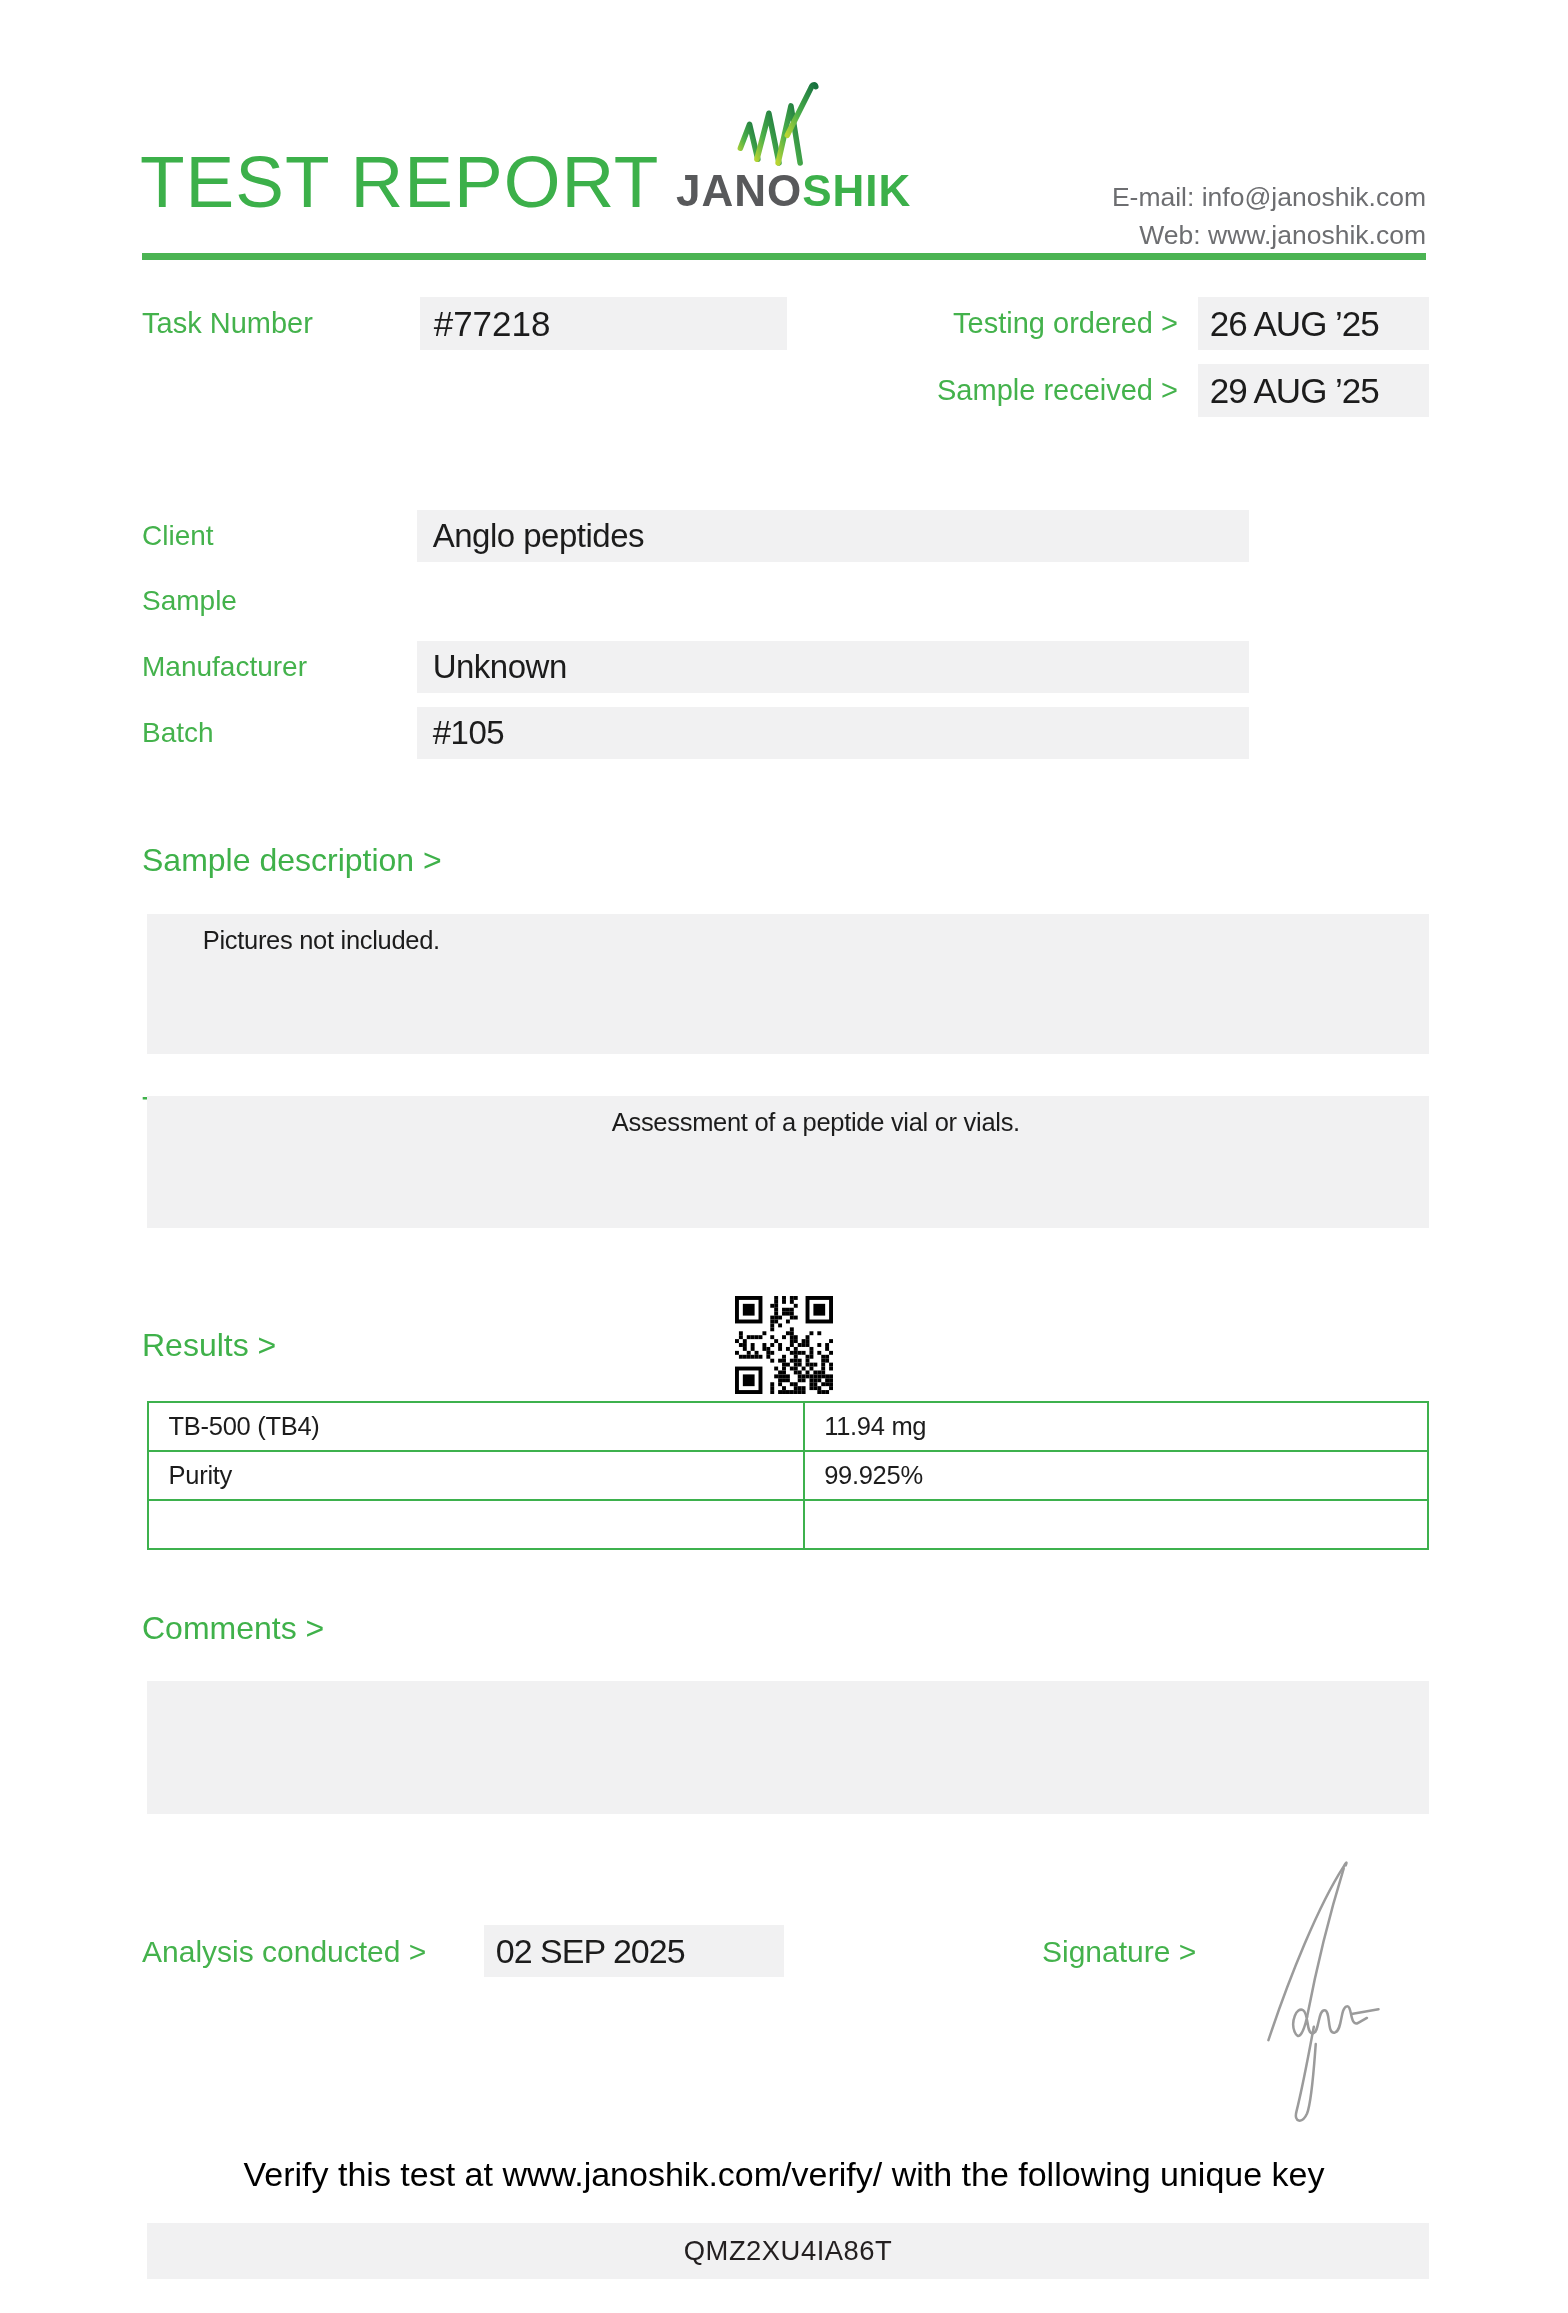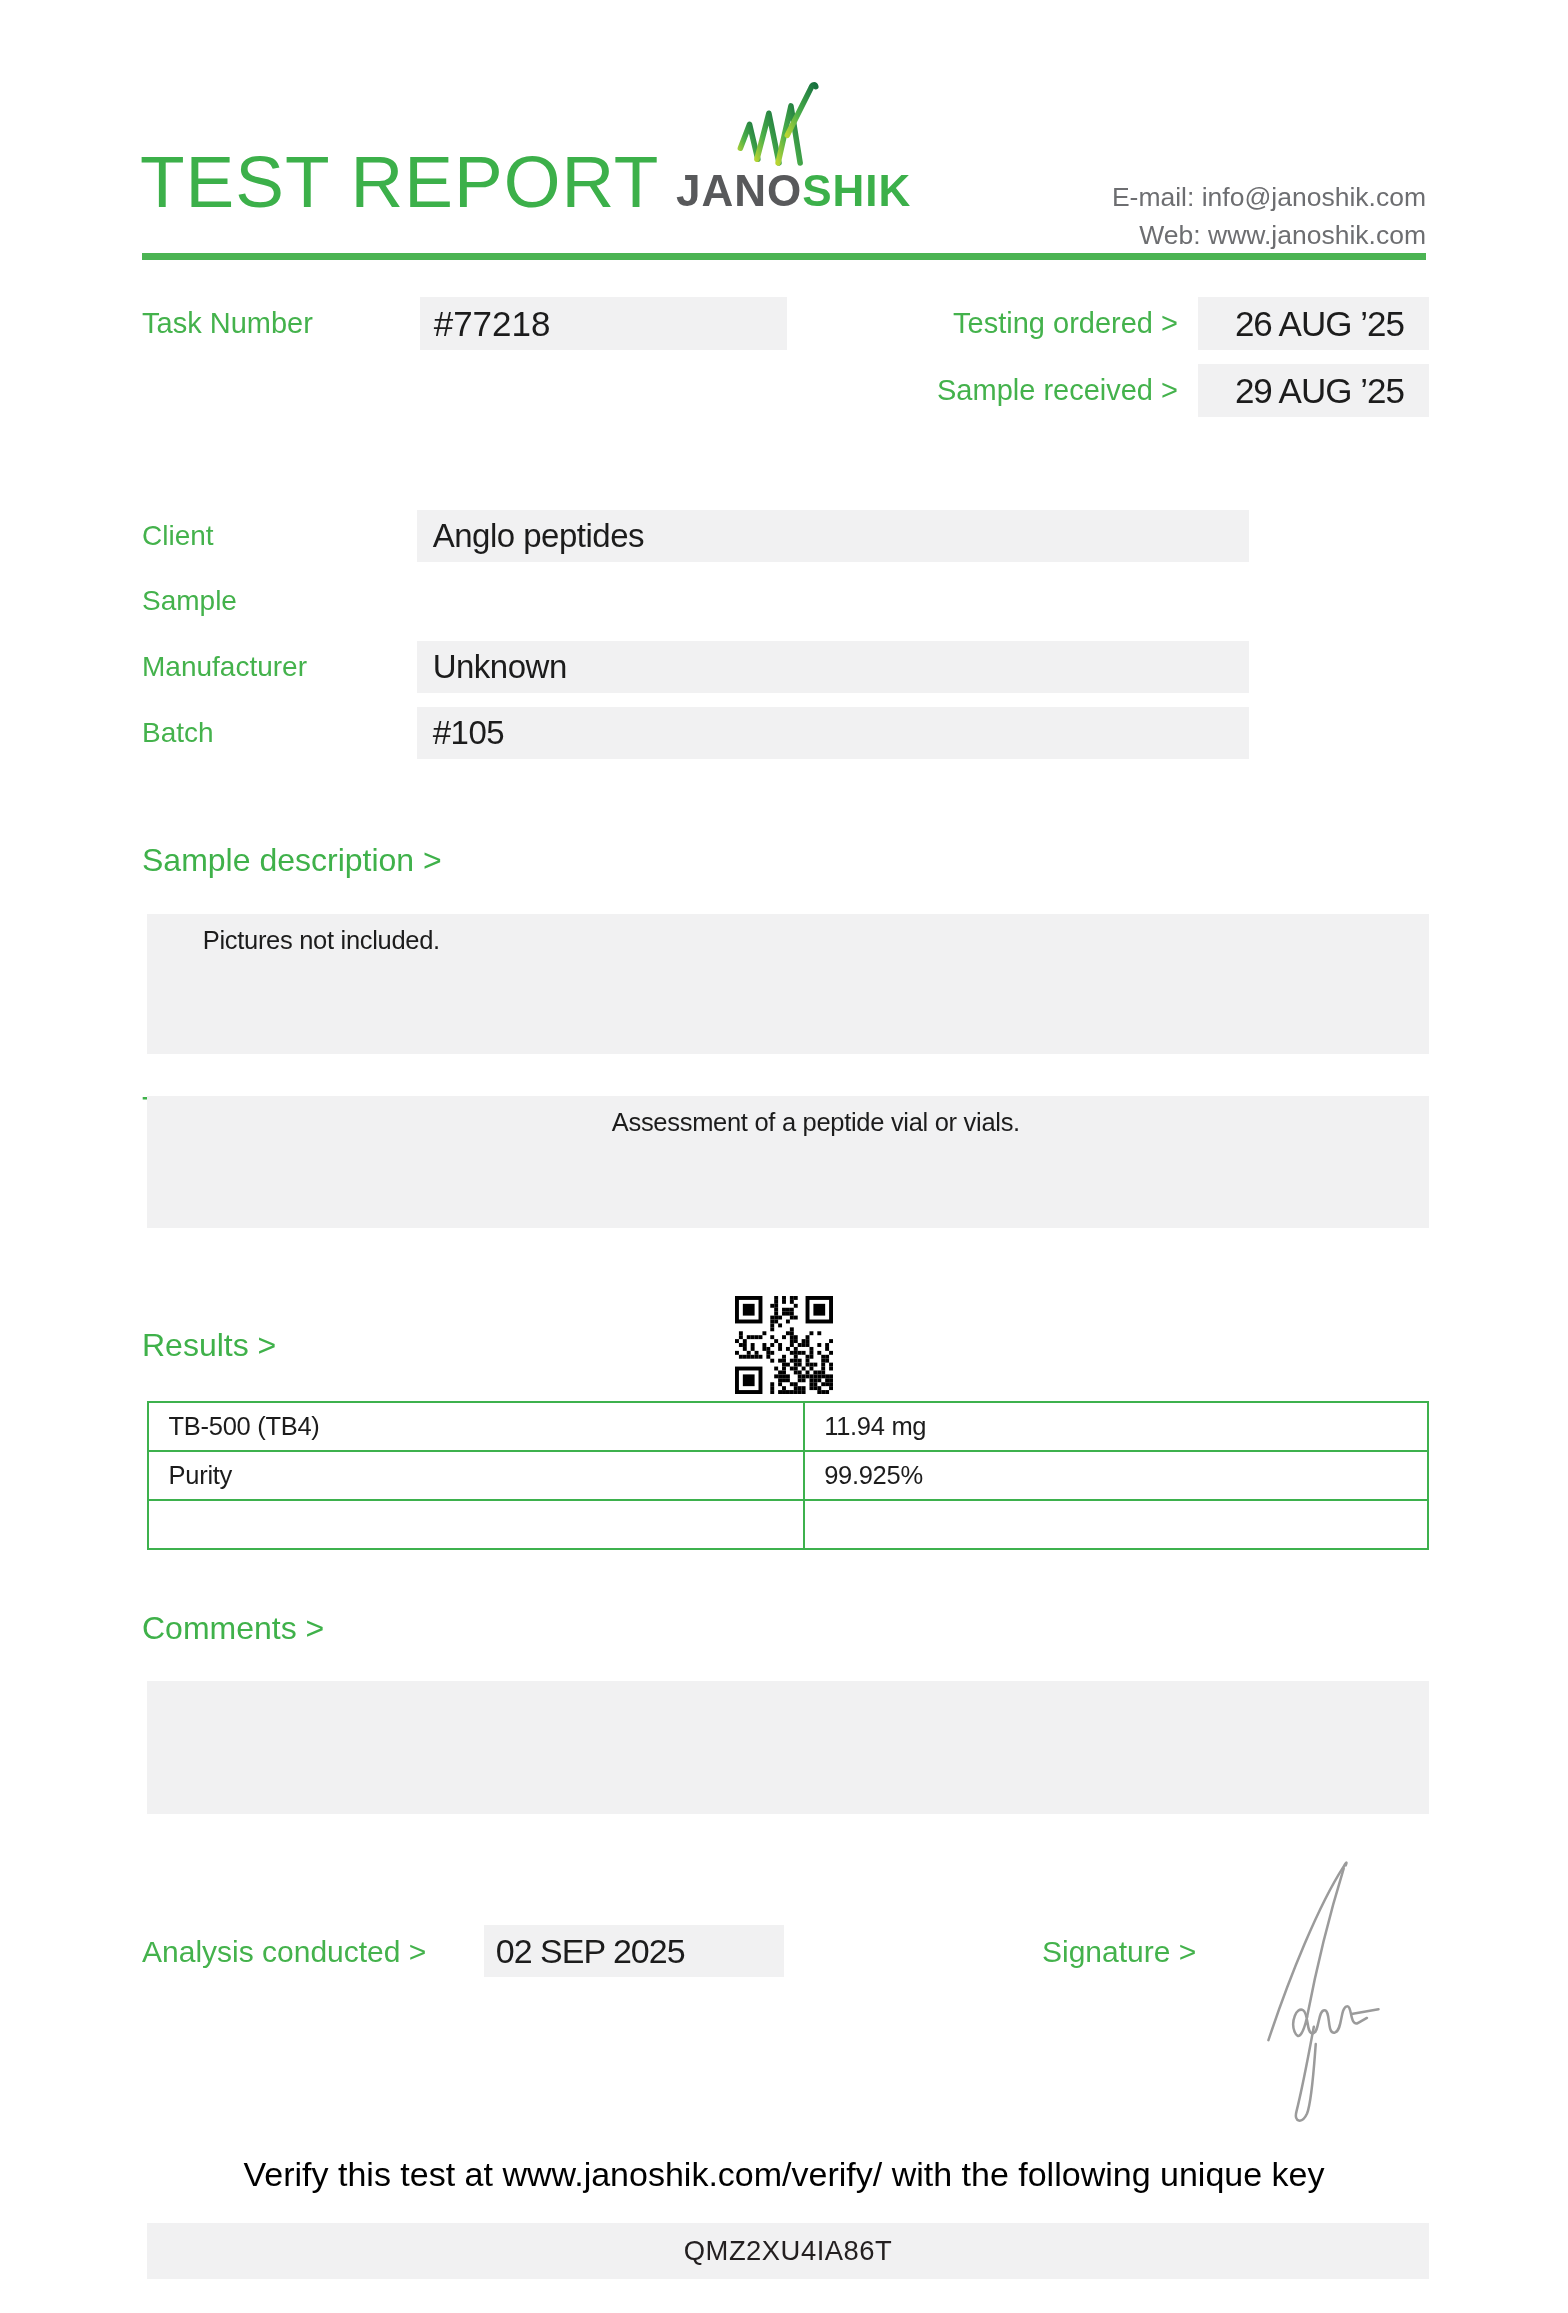--- a/index.html
+++ b/index.html
@@ -17,21 +17,21 @@
   .rule{left:142px;top:253px;width:1284px;height:6.9px;background:#4bb453;}
   
   .g-label{color:#44b24c;font-size:29px;line-height:53px;font-stretch:condensed;}
   .task-label{left:142px;top:297px;}
   .task-box{left:420px;top:297px;width:367px;height:53px;background:#f1f1f2;}
   .task-box .val{padding-left:13.7px;font-size:35px;line-height:53px;}
   .ordered-label{top:297px;right:390px;}
   .ordered-box{left:1198px;top:297px;width:231px;height:53px;background:#f1f1f2;}
   .received-label{top:364px;right:390px;}
   .received-box{left:1198px;top:364px;width:231px;height:53px;background:#f1f1f2;}
-  .date-val{padding-left:11.8px;font-size:35px;line-height:53px;letter-spacing:-1px;text-align:center;}
+  .date-val{padding-left:11.8px;font-size:35px;line-height:53px;letter-spacing:-1px;}
   
   .drow{left:142px;width:1287px;height:52px;margin-top:6px;}
   .drow .dlabel{position:absolute;left:0;top:0;color:#44b24c;font-size:28px;line-height:52px;font-stretch:condensed;}
   .drow .dbox{position:absolute;left:275px;top:0;width:832px;height:52px;background:#f1f1f2;}
   .drow .dval{padding-left:15.7px;font-size:33px;line-height:52px;letter-spacing:-0.5px;}
   
   .sec-head{left:142px;color:#3fb14a;font-size:32px;line-height:35px;font-stretch:condensed;}
   .gbox{left:147px;width:1282px;background:#f1f1f2;font-size:25.5px;letter-spacing:-0.3px;}
   .gbox .btext{padding:11.8px 0 0 15.7px;margin-left:40px;}
   .desc-box{top:914px;height:140px;}

